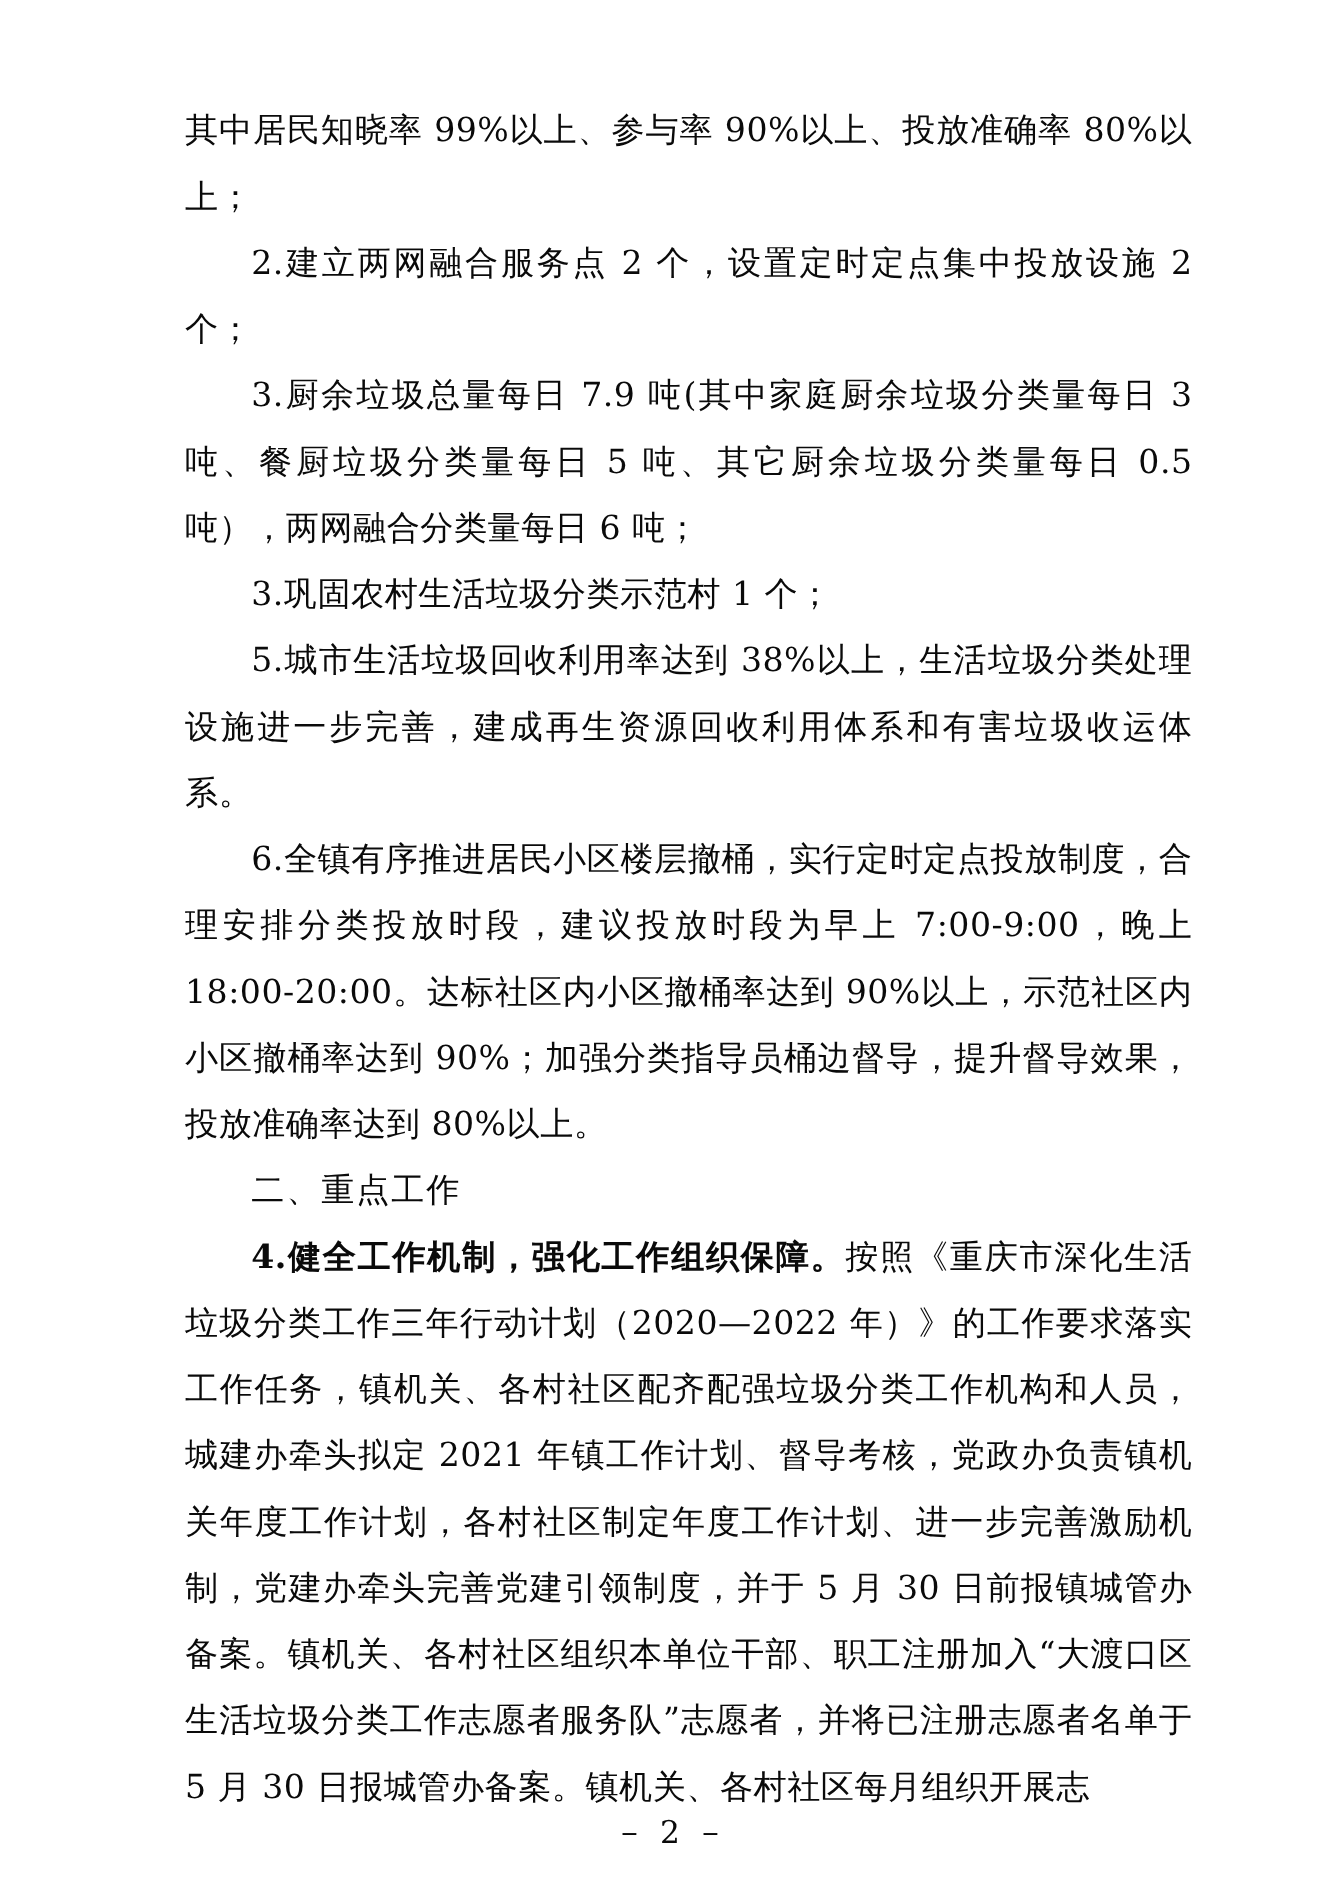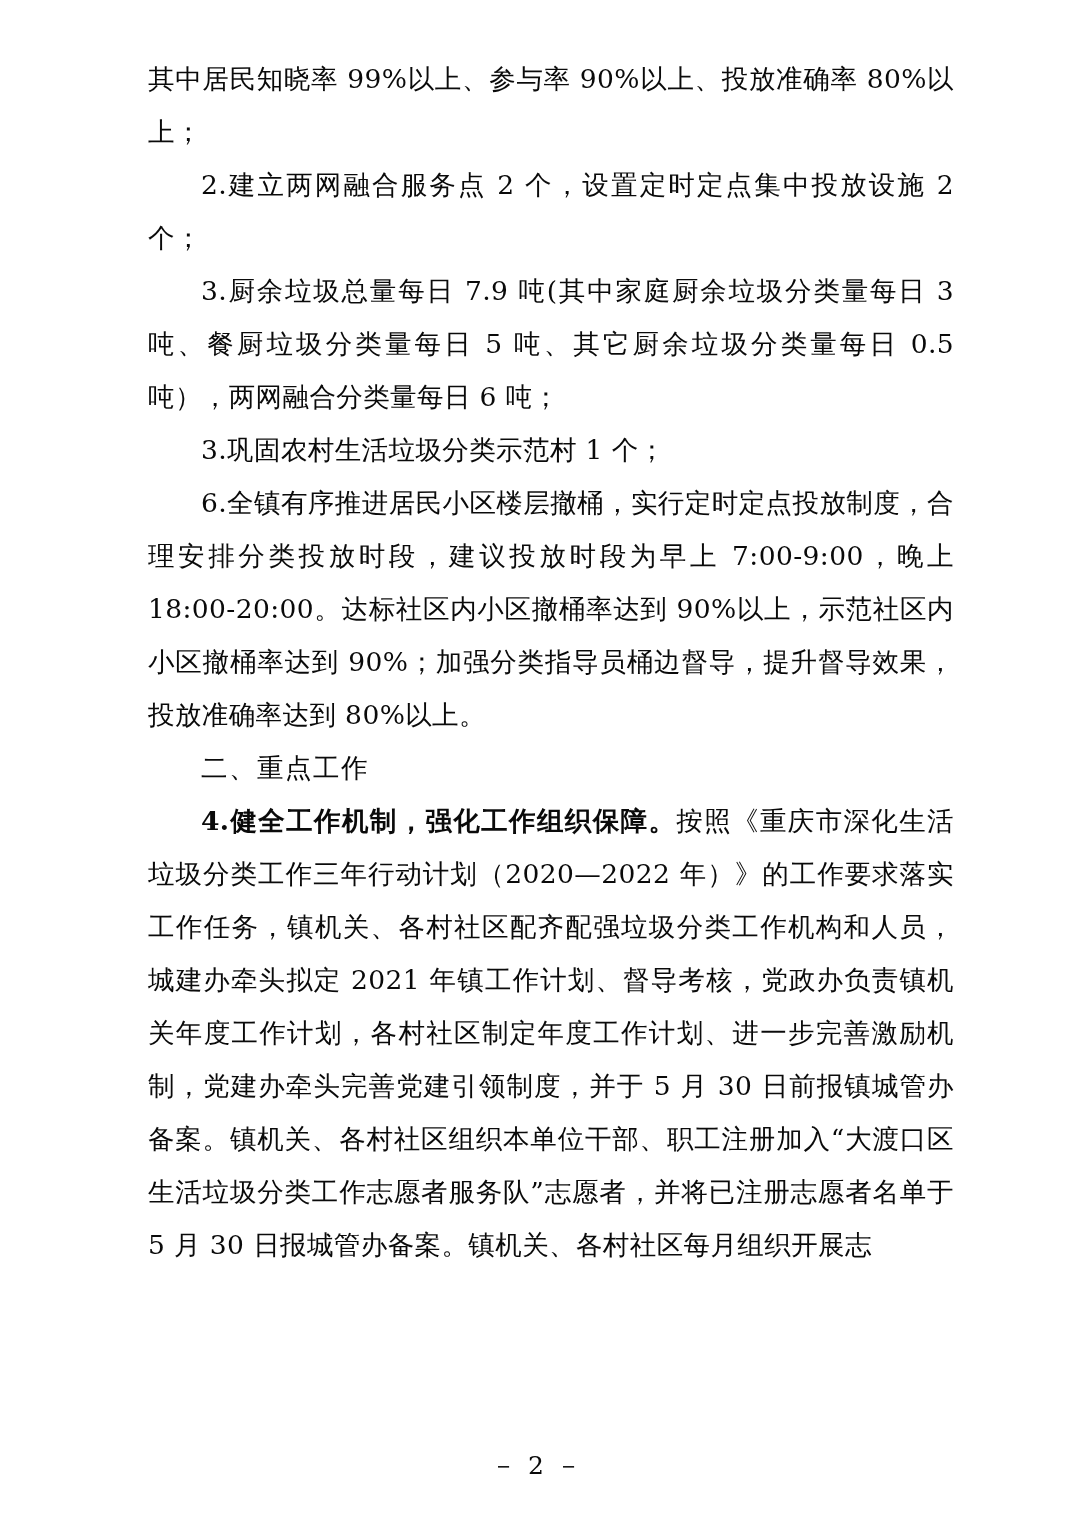--- a/index.html
+++ b/index.html
@@ -10,21 +10,21 @@
   body {
     font-family: "DejaVu Serif", serif;
     color: #0a0a0a;
   }
   .page {
     position: relative;
     width: 1074px;
     height: 1520px;
     background: #ffffff;
     box-sizing: border-box;
-    padding: 52px 120px 0 148px;
+    padding: 78px 120px 0 148px;
     overflow: hidden;
   }
   .doc-body {
     font-size: 26.5px;
     line-height: 53px;
     text-align: justify;
     text-justify: inter-ideograph;
     letter-spacing: 0.4px;
   }
   .para {
@@ -61,20 +61,21 @@
   <div class="doc-body">
 
     <p class="para">其中居民知晓率 99%以上、参与率 90%以上、投放准确率 80%以上；</p>
 
     <p class="para indent">2.建立两网融合服务点 2 个，设置定时定点集中投放设施 2 个；</p>
 
     <p class="para indent">3.厨余垃圾总量每日 7.9 吨(其中家庭厨余垃圾分类量每日 3 吨、餐厨垃圾分类量每日 5 吨、其它厨余垃圾分类量每日 0.5 吨），两网融合分类量每日 6 吨；</p>
 
     <p class="para indent">3.巩固农村生活垃圾分类示范村 1 个；</p>
 
+    <p class="para indent">5.城市生活垃圾回收利用率达到 38%以上，生活垃圾分类处理设施进一步完善，建成再生资源回收利用体系和有害垃圾收运体系。</p>
 
     <p class="para indent">6.全镇有序推进居民小区楼层撤桶，实行定时定点投放制度，合理安排分类投放时段，建议投放时段为早上 7:00-9:00，晚上 18:00-20:00。达标社区内小区撤桶率达到 90%以上，示范社区内小区撤桶率达到 90%；加强分类指导员桶边督导，提升督导效果，投放准确率达到 80%以上。</p>
 
     <p class="heading">二、重点工作</p>
 
     <p class="para indent"><span class="bold">4.健全工作机制，强化工作组织保障。</span><span>按照《重庆市深化生活垃圾分类工作三年行动计划（2020—2022 年）》的工作要求落实工作任务，镇机关、各村社区配齐配强垃圾分类工作机构和人员，城建办牵头拟定 2021 年镇工作计划、督导考核，党政办负责镇机关年度工作计划，各村社区制定年度工作计划、进一步完善激励机制，党建办牵头完善党建引领制度，并于 5 月 30 日前报镇城管办备案。镇机关、各村社区组织本单位干部、职工注册加入“大渡口区生活垃圾分类工作志愿者服务队”志愿者，并将已注册志愿者名单于 5 月 30 日报城管办备案。镇机关、各村社区每月组织开展志</span></p>
 
   </div>
 
   <div class="page-number">－ 2 －</div>

